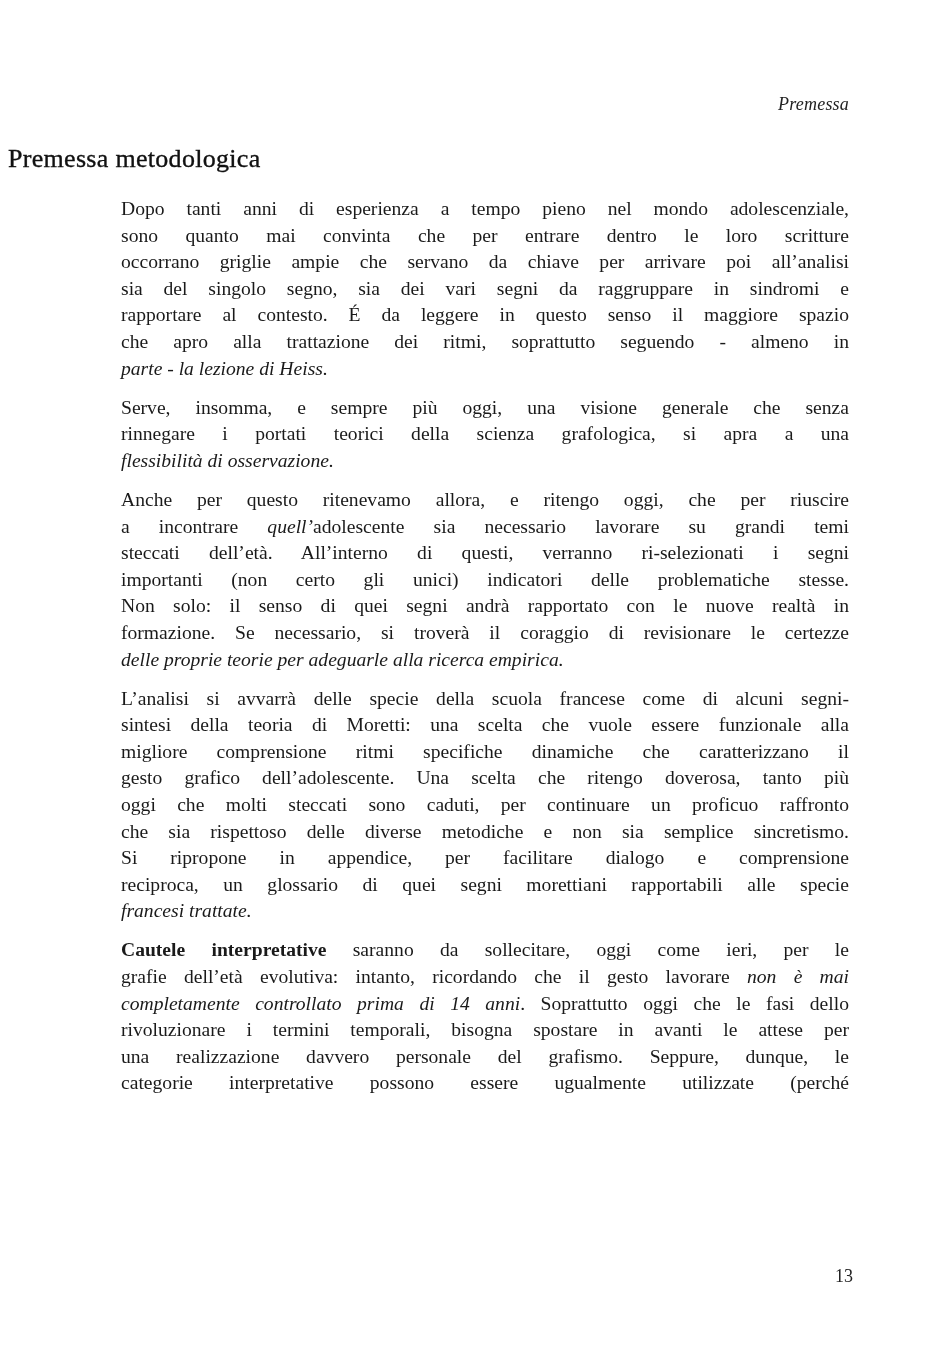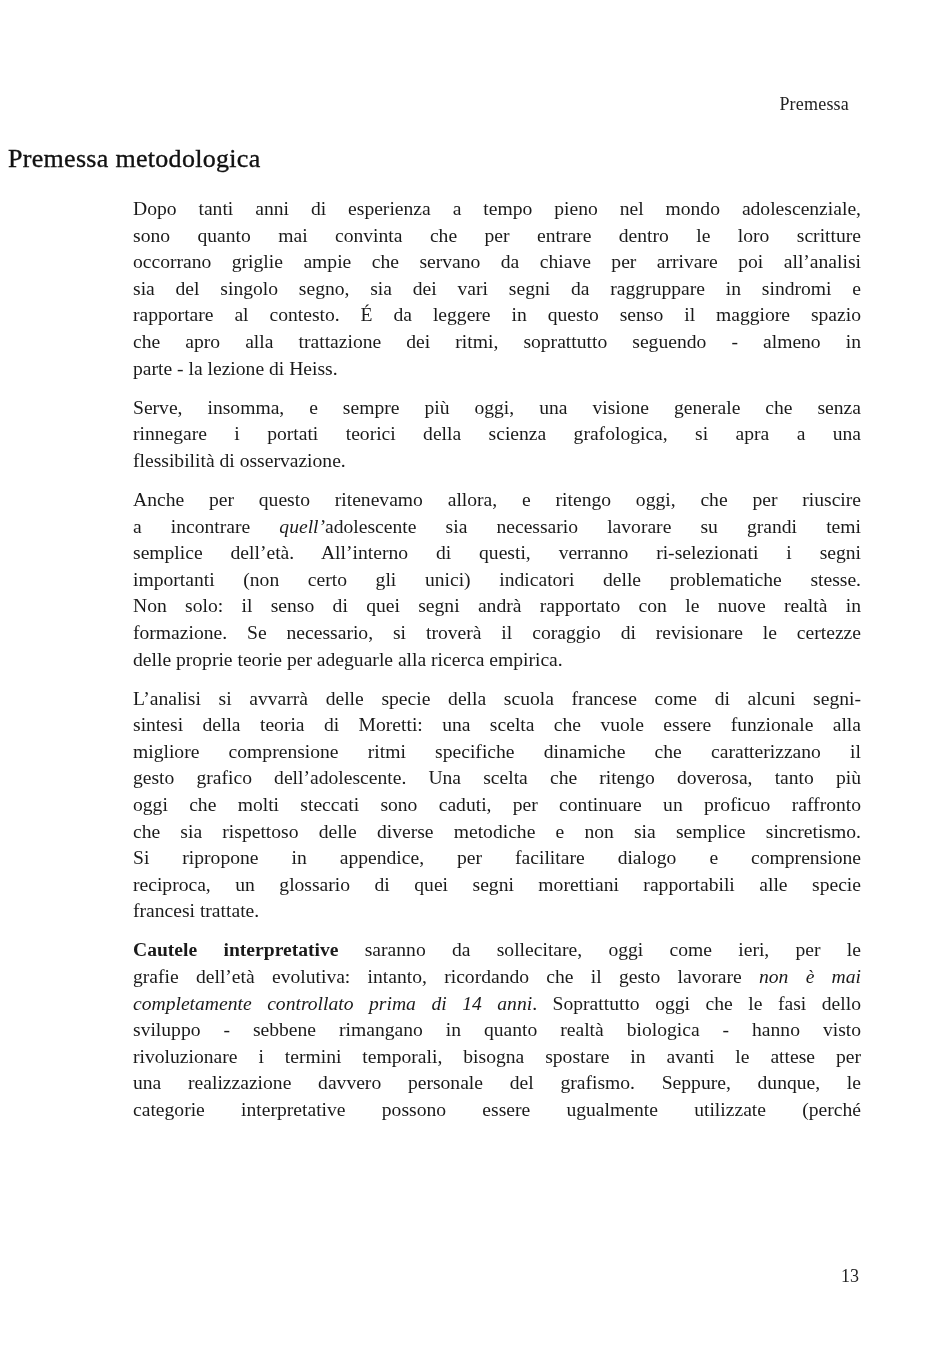--- a/index.html
+++ b/index.html
@@ -1,26 +1,26 @@
 <!DOCTYPE html>
 <html><head>
 <meta charset="utf-8">
 <style>
   html, body { margin: 0; padding: 0; background: #ffffff; }
   body { width: 941px; height: 1358px; position: relative; overflow: hidden; font-family: "Liberation Serif", "DejaVu Serif", serif; color: #1a1a1a; }
   .page { position: absolute; left: 0; top: 0; width: 941px; height: 1358px; background: #ffffff; }
-  .running-header { position: absolute; right: 92px; top: 94px; font-size: 18px; letter-spacing: 0.2px; color: #222; }
+  .running-header { position: absolute; right: 92px; top: 94px; font-style: italic; font-size: 18px; letter-spacing: 0.2px; color: #222; }
   .title { position: absolute; left: 8px; width: 941px; top: 144px; text-align: left; font-size: 26px; font-weight: normal; letter-spacing: 0.3px; color: #111; margin: 0; -webkit-text-stroke: 0.35px #111; }
-  .body { position: absolute; left: 133px; top: 196px; width: 728px; font-size: 19.6px; }
+  .body { position: absolute; left: 121px; top: 196px; width: 728px; font-size: 19.6px; }
   .para { margin: 0 0 12.5px 0; }
   .line { display: block; height: 26.6px; line-height: 26.6px; text-align: justify; text-align-last: justify; white-space: nowrap; }
-  .line.last { text-align: right; text-align-last: left; }
+  .line.last { text-align: right; text-align-last: left; font-style: italic; }
   em { font-style: italic; }
   strong { font-weight: bold; }
-  .page-number { position: absolute; right: 82px; top: 1266px; font-size: 18px; color: #222; }
+  .page-number { position: absolute; right: 88px; top: 1266px; font-size: 18px; color: #222; }
 </style>
 </head>
 <body>
 
 <div class="page">
   <div class="running-header">Premessa</div>
   <h1 class="title">Premessa metodologica</h1>
 
   <div class="body">
 
@@ -36,21 +36,21 @@
 
     <p class="para">
       <span class="line">Serve, insomma, e sempre più oggi, una visione generale che senza</span>
       <span class="line">rinnegare i portati teorici della scienza grafologica, si apra a una</span>
       <span class="line last">flessibilità di osservazione.</span>
     </p>
 
     <p class="para">
       <span class="line">Anche per questo ritenevamo allora, e ritengo oggi, che per riuscire</span>
       <span class="line"><span>a incontrare </span><em>quell’</em><span>adolescente sia necessario lavorare su grandi temi</span></span>
-      <span class="line">semplice dell’età. All’interno di questi, verranno ri-selezionati i segni</span>
+      <span class="line">steccati dell’età. All’interno di questi, verranno ri-selezionati i segni</span>
       <span class="line">importanti (non certo gli unici) indicatori delle problematiche stesse.</span>
       <span class="line">Non solo: il senso di quei segni andrà rapportato con le nuove realtà in</span>
       <span class="line">formazione. Se necessario, si troverà il coraggio di revisionare le certezze</span>
       <span class="line last">delle proprie teorie per adeguarle alla ricerca empirica.</span>
     </p>
 
     <p class="para">
       <span class="line">L’analisi si avvarrà delle specie della scuola francese come di alcuni segni-</span>
       <span class="line">sintesi della teoria di Moretti: una scelta che vuole essere funzionale alla</span>
       <span class="line">migliore comprensione ritmi specifiche dinamiche che caratterizzano il</span>
@@ -59,21 +59,20 @@
       <span class="line">che sia rispettoso delle diverse metodiche e non sia semplice sincretismo.</span>
       <span class="line">Si ripropone in appendice, per facilitare dialogo e comprensione</span>
       <span class="line">reciproca, un glossario di quei segni morettiani rapportabili alle specie</span>
       <span class="line last">francesi trattate.</span>
     </p>
 
     <p class="para">
       <span class="line"><strong>Cautele interpretative</strong><span> saranno da sollecitare, oggi come ieri, per le</span></span>
       <span class="line"><span>grafie dell’età evolutiva: intanto, ricordando che il gesto lavorare </span><em>non è mai</em></span>
       <span class="line"><em>completamente controllato prima di 14 anni</em><span>. Soprattutto oggi che le fasi dello</span></span>
-      <span class="line">sviluppo - sebbene rimangano in quanto realtà biologica - hanno visto</span>
       <span class="line">rivoluzionare i termini temporali, bisogna spostare in avanti le attese per</span>
       <span class="line">una realizzazione davvero personale del grafismo. Seppure, dunque, le</span>
       <span class="line">categorie interpretative possono essere ugualmente utilizzate (perché</span>
     </p>
   </div>
 
   <div class="page-number">13</div>
 </div>
 
 </body></html>

